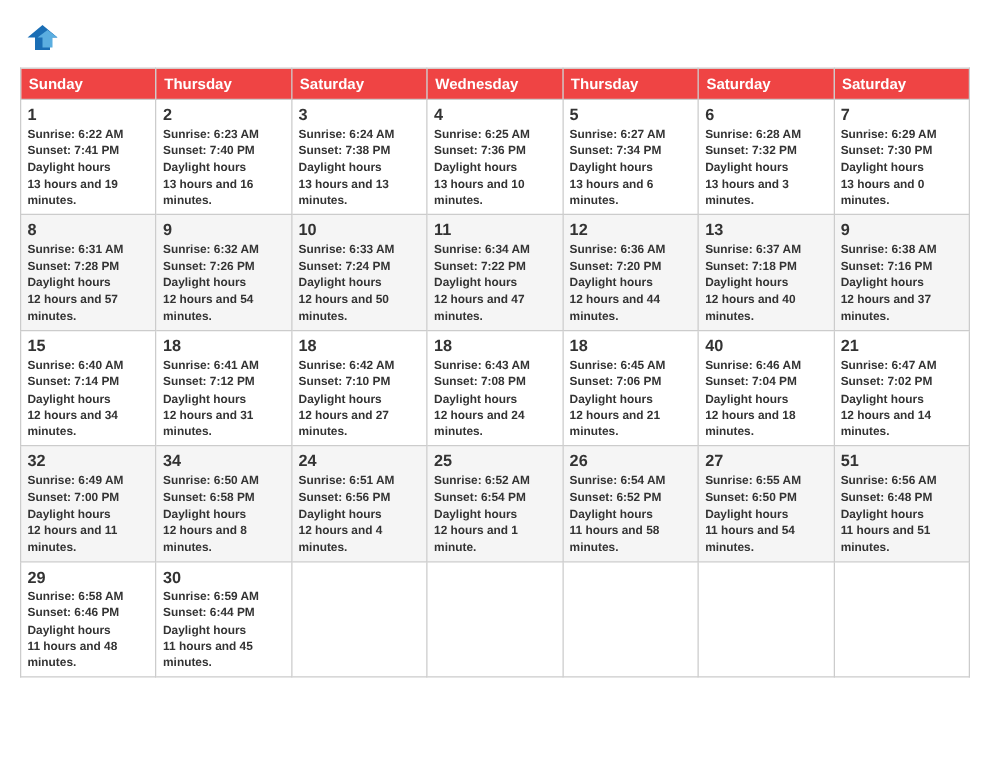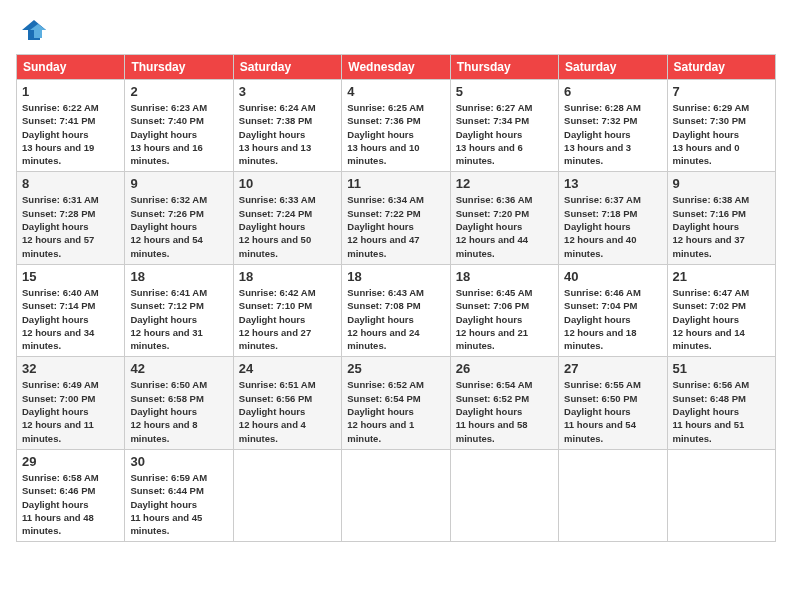--- a/index.html
+++ b/index.html
@@ -214,21 +214,21 @@
             <span class="day-num">21</span>
             <div class="day-info">Sunrise: 6:47 AM<br>Sunset: 7:02 PM<br>Daylight hours<br>12 hours and 14 minutes.</div>
           </td>
         </tr>
         <tr>
           <td>
             <span class="day-num">32</span>
             <div class="day-info">Sunrise: 6:49 AM<br>Sunset: 7:00 PM<br>Daylight hours<br>12 hours and 11 minutes.</div>
           </td>
           <td>
-            <span class="day-num">42</span>
+            <span class="day-num">34</span>
             <div class="day-info">Sunrise: 6:50 AM<br>Sunset: 6:58 PM<br>Daylight hours<br>12 hours and 8 minutes.</div>
           </td>
           <td>
             <span class="day-num">24</span>
             <div class="day-info">Sunrise: 6:51 AM<br>Sunset: 6:56 PM<br>Daylight hours<br>12 hours and 4 minutes.</div>
           </td>
           <td>
             <span class="day-num">25</span>
             <div class="day-info">Sunrise: 6:52 AM<br>Sunset: 6:54 PM<br>Daylight hours<br>12 hours and 1 minute.</div>
           </td>

